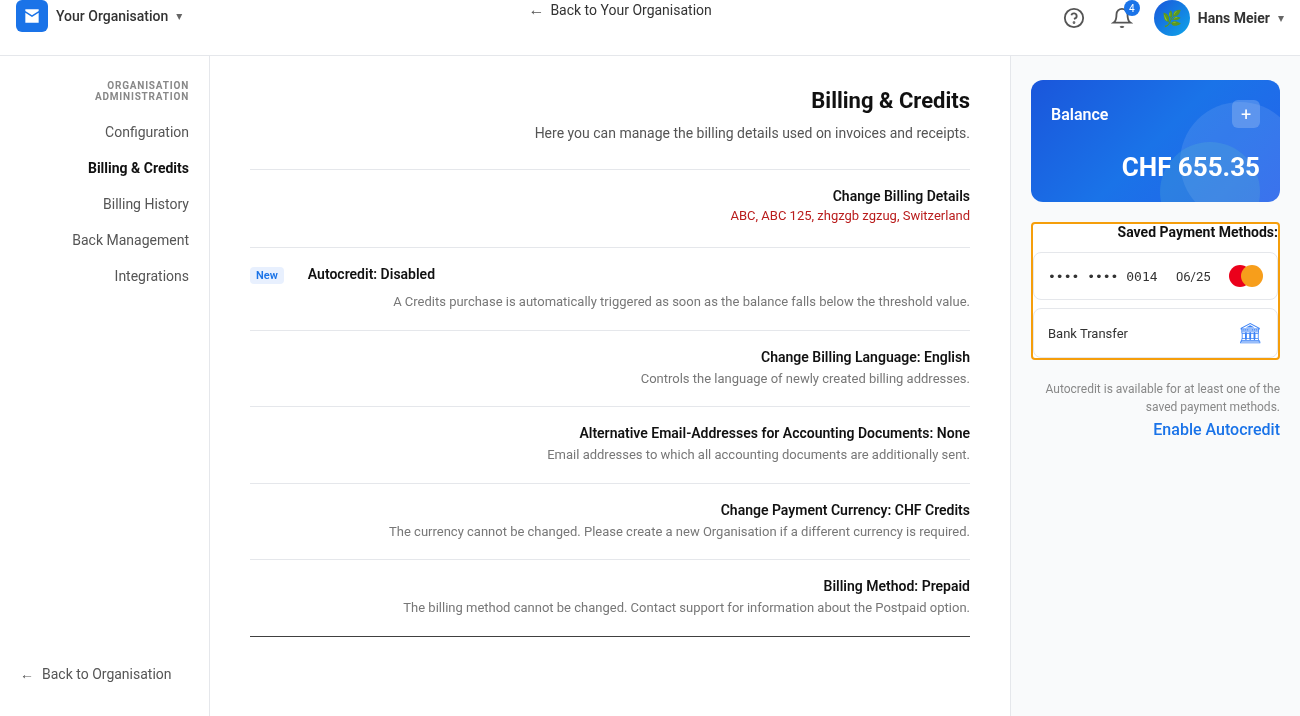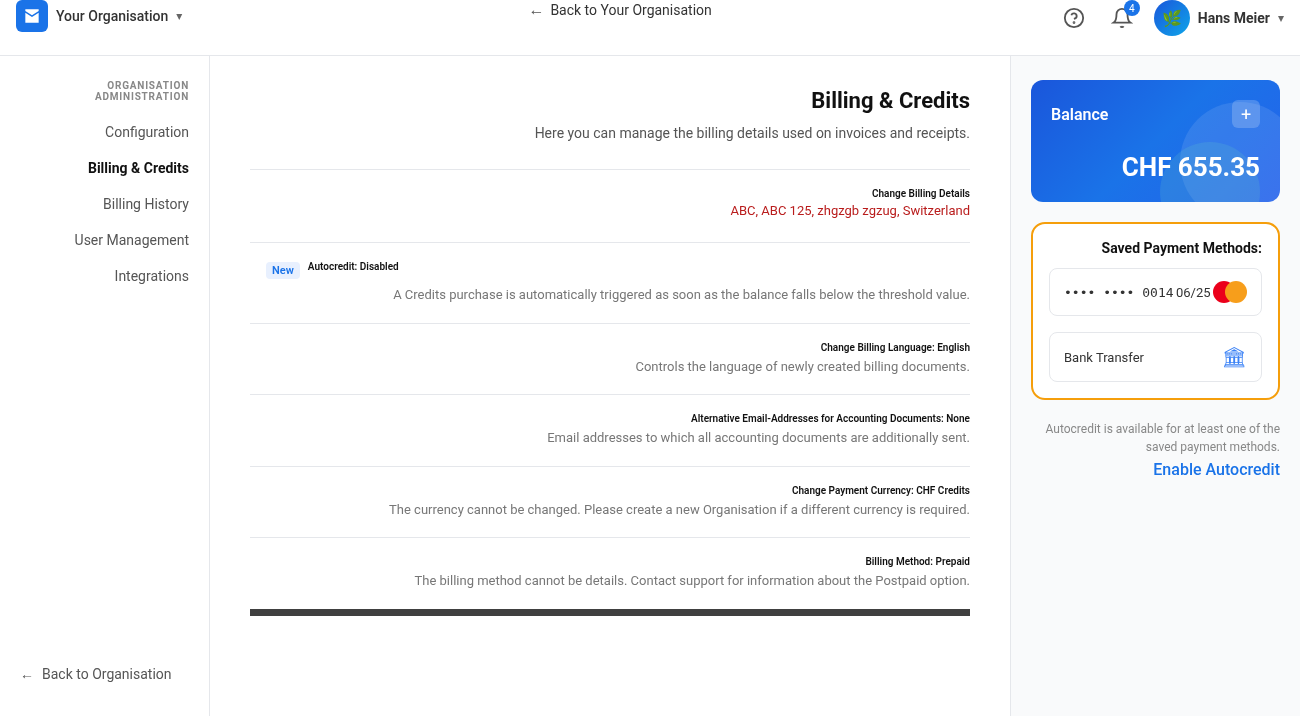--- a/index.html
+++ b/index.html
@@ -47,26 +47,26 @@
     .sidebar-spacer { flex: 1; }
     .sidebar-back { display: flex; align-items: center; gap: 8px; padding: 10px 20px; font-size: 14px; color: #555; cursor: pointer; }
     .sidebar-back-arrow { font-size: 14px; }
 
     
     .content { flex: 1; padding: 32px 40px; overflow-y: auto; background: #fff; }
     .page-title { font-size: 22px; font-weight: 700; color: #111; margin-bottom: 12px; }
     .page-description { font-size: 14px; color: #555; margin-bottom: 28px; }
 
     .billing-section { border-top: 1px solid #e5e7eb; padding: 18px 0; }
-    .billing-section:last-child { border-bottom: 7px solid #404040; }
-    .section-title { font-size: 10px; font-weight: 600; color: #111; margin-bottom: 4px; }
+    .billing-section:last-child { border-bottom: 1px solid #404040; }
+    .section-title { font-size: 14px; font-weight: 600; color: #111; margin-bottom: 4px; }
     .section-desc { font-size: 13px; color: #777; line-height: 1.5; }
     .section-subtitle { font-size: 13px; color: #b91c1c; margin-bottom: 6px; }
 
-    .autocredit-row { display: flex; align-items: flex-start; gap: 8px; margin-bottom: 6px; margin-left: 16px; }
+    .autocredit-row { display: flex; align-items: flex-start; gap: 24px; margin-bottom: 6px; }
     .new-badge {
       background: #e8f0fe; color: #1a73e8; font-size: 11px; font-weight: 600;
       padding: 2px 6px; border-radius: 4px; white-space: nowrap; margin-top: 1px;
     }
 
     
     .right-panel { width: 290px; padding: 24px 20px; background: #f9fafb; border-left: 1px solid #e5e7eb; flex-shrink: 0; overflow-y: auto; }
 
     
     .balance-card {
@@ -83,28 +83,28 @@
       width: 100px; height: 100px; border-radius: 50%;
       background: rgba(100,200,200,0.2);
     }
     .balance-header { display: flex; align-items: center; justify-content: space-between; margin-bottom: 24px; }
     .balance-label { font-size: 16px; font-weight: 600; }
     .balance-plus { width: 28px; height: 28px; background: rgba(255,255,255,0.2); border-radius: 6px; display: flex; align-items: center; justify-content: center; font-size: 18px; cursor: pointer; }
     .balance-amount { font-size: 26px; font-weight: 700; position: relative; z-index: 1; }
 
     
     .payment-methods-card {
-      border: 2px solid #f59e0b; border-radius: 14px; padding: 16px; background: #fff;
+      border: 2px solid #f59e0b; border-radius: 4px; background: #fff;
       margin-bottom: 16px;
     }
     .payment-methods-title { font-size: 14px; font-weight: 700; color: #111; margin-bottom: 12px; }
     .payment-method-item {
       border: 1px solid #e5e7eb; border-radius: 8px; padding: 12px 14px;
       display: flex; align-items: center; justify-content: space-between;
-      margin-bottom: 16px; background: #fff;
+      margin-bottom: 8px; background: #fff;
     }
     .payment-method-item:last-child { margin-bottom: 0; }
     .card-number { font-size: 13px; color: #333; font-family: monospace; }
     .card-expiry { font-size: 13px; color: #333; }
     .mastercard-icon { display: flex; }
     .mc-circle1 { width: 22px; height: 22px; border-radius: 50%; background: #eb001b; }
     .mc-circle2 { width: 22px; height: 22px; border-radius: 50%; background: #f79e1b; margin-left: -10px; }
     .bank-label { font-size: 13px; color: #333; }
     .bank-icon { font-size: 20px; color: #3b82f6; }
 
@@ -154,21 +154,21 @@
   </div>
 </nav>
 
 <div class="main-layout">
 
   <aside class="sidebar">
     <div class="sidebar-section-label">ORGANISATION ADMINISTRATION</div>
     <div class="sidebar-item">Configuration</div>
     <div class="sidebar-item active">Billing &amp; Credits</div>
     <div class="sidebar-item">Billing History</div>
-    <div class="sidebar-item">User Management</div>
+    <div class="sidebar-item">Back Management</div>
     <div class="sidebar-item">Integrations</div>
     <div class="sidebar-spacer"></div>
     <div class="sidebar-back">
       <span class="sidebar-back-arrow">←</span>
       <span>Back to Organisation</span>
     </div>
   </aside>
 
   <main class="content">
     <h1 class="page-title">Billing &amp; Credits</h1>
@@ -182,36 +182,36 @@
     <div class="billing-section">
       <div class="autocredit-row">
         <span class="new-badge">New</span>
         <span class="section-title" style="cursor:pointer;">Autocredit: Disabled</span>
       </div>
       <div class="section-desc">A Credits purchase is automatically triggered as soon as the balance falls below the threshold value.</div>
     </div>
 
     <div class="billing-section">
       <div class="section-title" style="cursor:pointer;color:#111;">Change Billing Language: English</div>
-      <div class="section-desc">Controls the language of newly created billing documents.</div>
+      <div class="section-desc">Controls the language of newly created billing addresses.</div>
     </div>
 
     <div class="billing-section">
       <div class="section-title" style="cursor:pointer;color:#111;">Alternative Email-Addresses for Accounting Documents: None</div>
       <div class="section-desc">Email addresses to which all accounting documents are additionally sent.</div>
     </div>
 
     <div class="billing-section">
       <div class="section-title">Change Payment Currency: CHF Credits</div>
       <div class="section-desc">The currency cannot be changed. Please create a new Organisation if a different currency is required.</div>
     </div>
 
     <div class="billing-section">
       <div class="section-title">Billing Method: Prepaid</div>
-      <div class="section-desc">The billing method cannot be details. Contact support for information about the Postpaid option.</div>
+      <div class="section-desc">The billing method cannot be changed. Contact support for information about the Postpaid option.</div>
     </div>
   </main>
 
   <aside class="right-panel">
 
     <div class="balance-card">
       <div class="balance-header">
         <span class="balance-label">Balance</span>
         <div class="balance-plus">+</div>
       </div>

